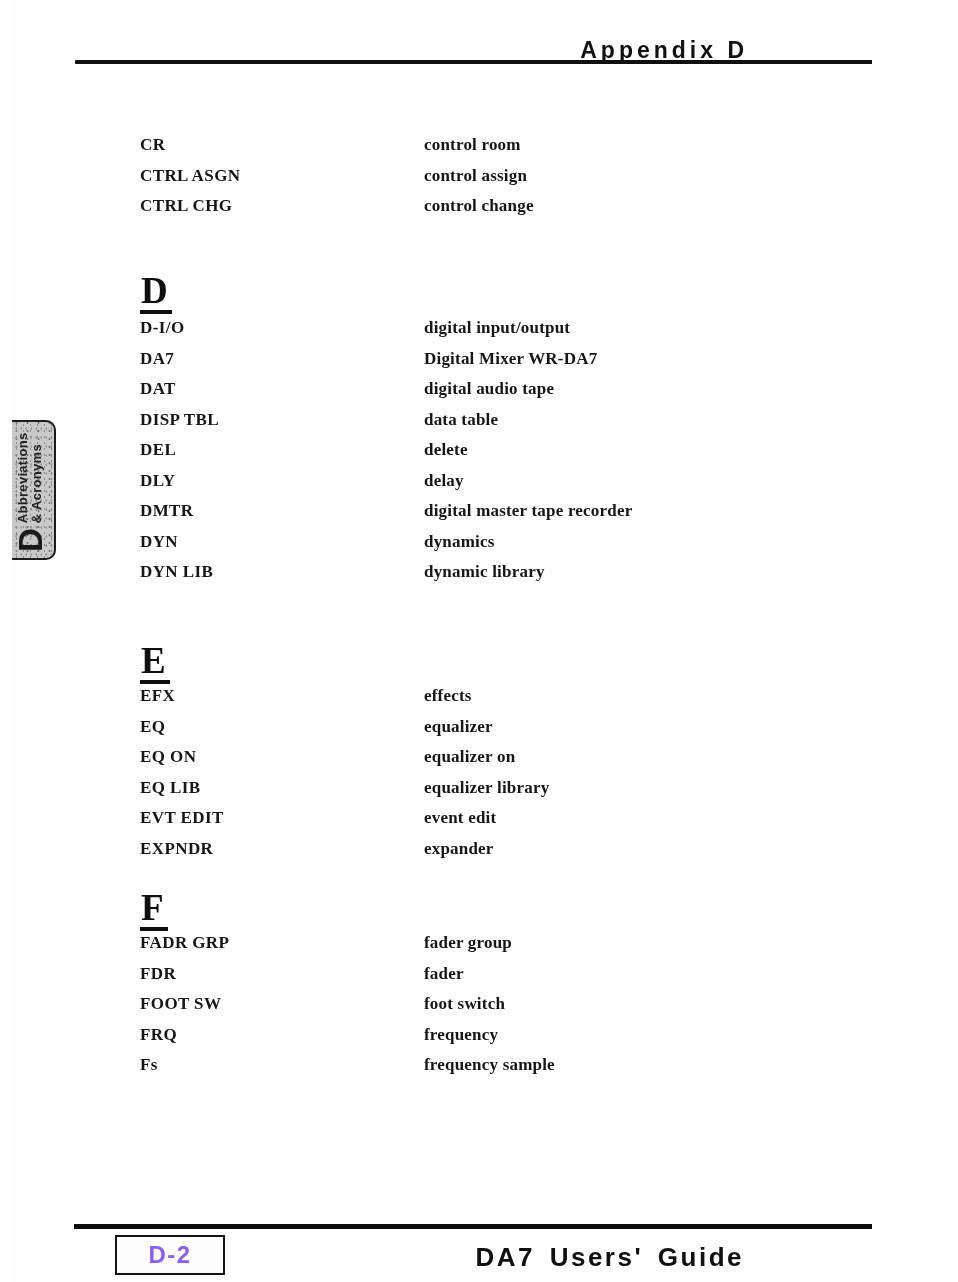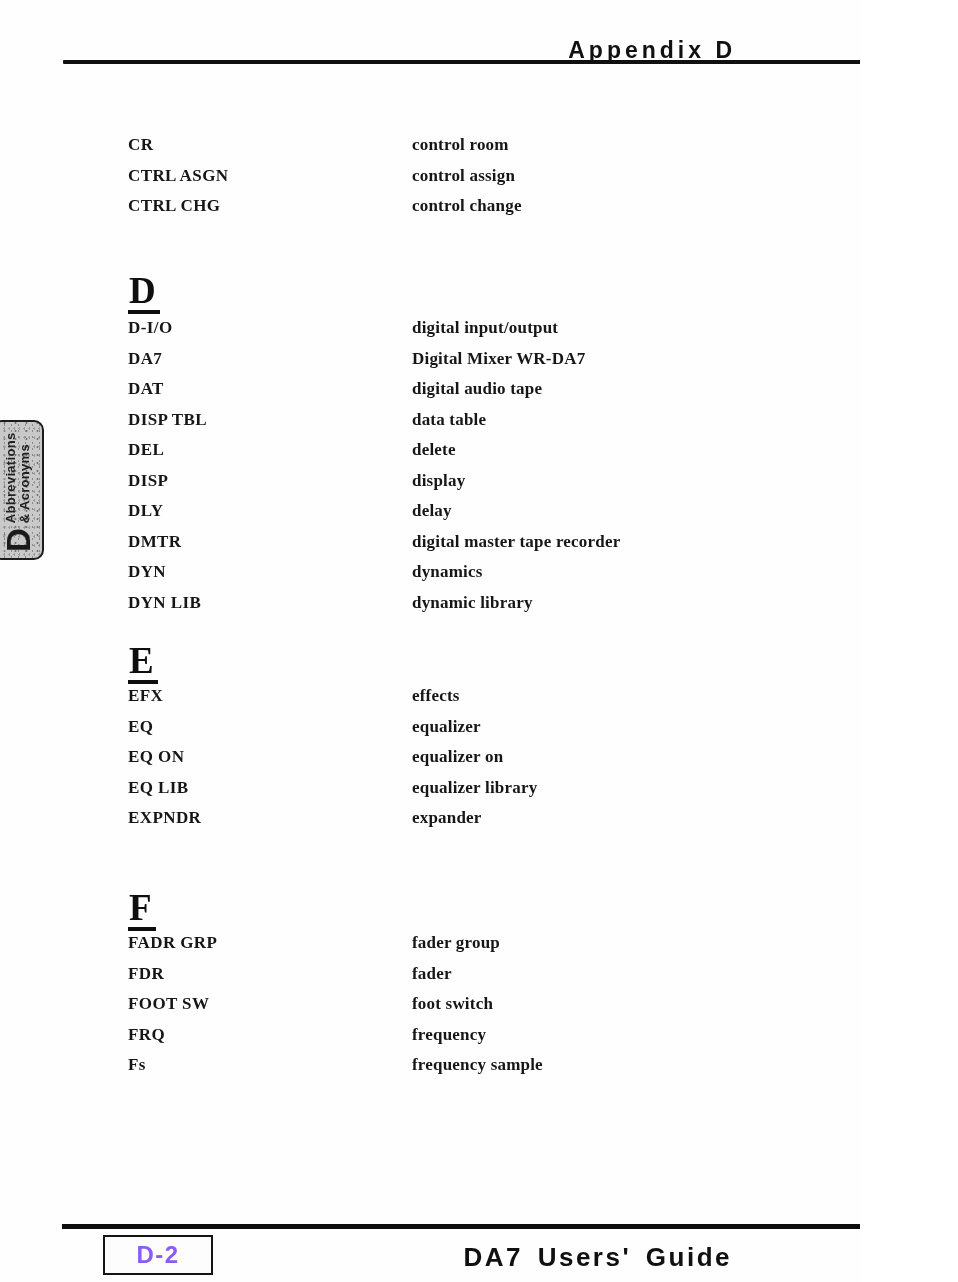--- a/index.html
+++ b/index.html
@@ -1,20 +1,21 @@
 <!DOCTYPE html>
 <html><head>
 <meta charset="utf-8">
 <style>
   html,body { margin:0; padding:0; background:#ffffff; }
   .page {
     position:relative; width:860px; height:1282px;
     background:#fefefe; overflow:hidden;
     font-family:"Liberation Serif","DejaVu Serif",serif;
     color:#161616;
+    margin-left:12px;
   }
   
   .header-title {
     position:absolute; top:37px; right:124px;
     font-family:"Liberation Sans","DejaVu Sans",sans-serif;
     font-weight:bold; font-size:23px; letter-spacing:4px;
     color:#111;
   }
   .header-rule {
     position:absolute; left:63px; top:60px; width:825px; height:3.5px;
@@ -118,23 +119,20 @@
       </div>
 
       <div class="row">
         <span class="term">DISP TBL</span><span class="def">data table</span>
       </div>
 
       <div class="row">
         <span class="term">DEL</span><span class="def">delete</span>
       </div>
 
-      <div class="row">
-        <span class="term">DISP</span><span class="def">display</span>
-      </div>
 
       <div class="row">
         <span class="term">DLY</span><span class="def">delay</span>
       </div>
 
       <div class="row">
         <span class="term">DMTR</span><span class="def">digital master tape recorder</span>
       </div>
 
       <div class="row">
@@ -160,20 +158,23 @@
       </div>
 
       <div class="row">
         <span class="term">EQ ON</span><span class="def">equalizer on</span>
       </div>
 
       <div class="row">
         <span class="term">EQ LIB</span><span class="def">equalizer library</span>
       </div>
 
+      <div class="row">
+        <span class="term">EVT EDIT</span><span class="def">event edit</span>
+      </div>
 
       <div class="row">
         <span class="term">EXPNDR</span><span class="def">expander</span>
       </div>
     </section>
 
   <div class="section-heading" style="top:889px;">
     <span class="letter">F</span>
   </div>
   <section class="glossary-group" style="top:928px;">

